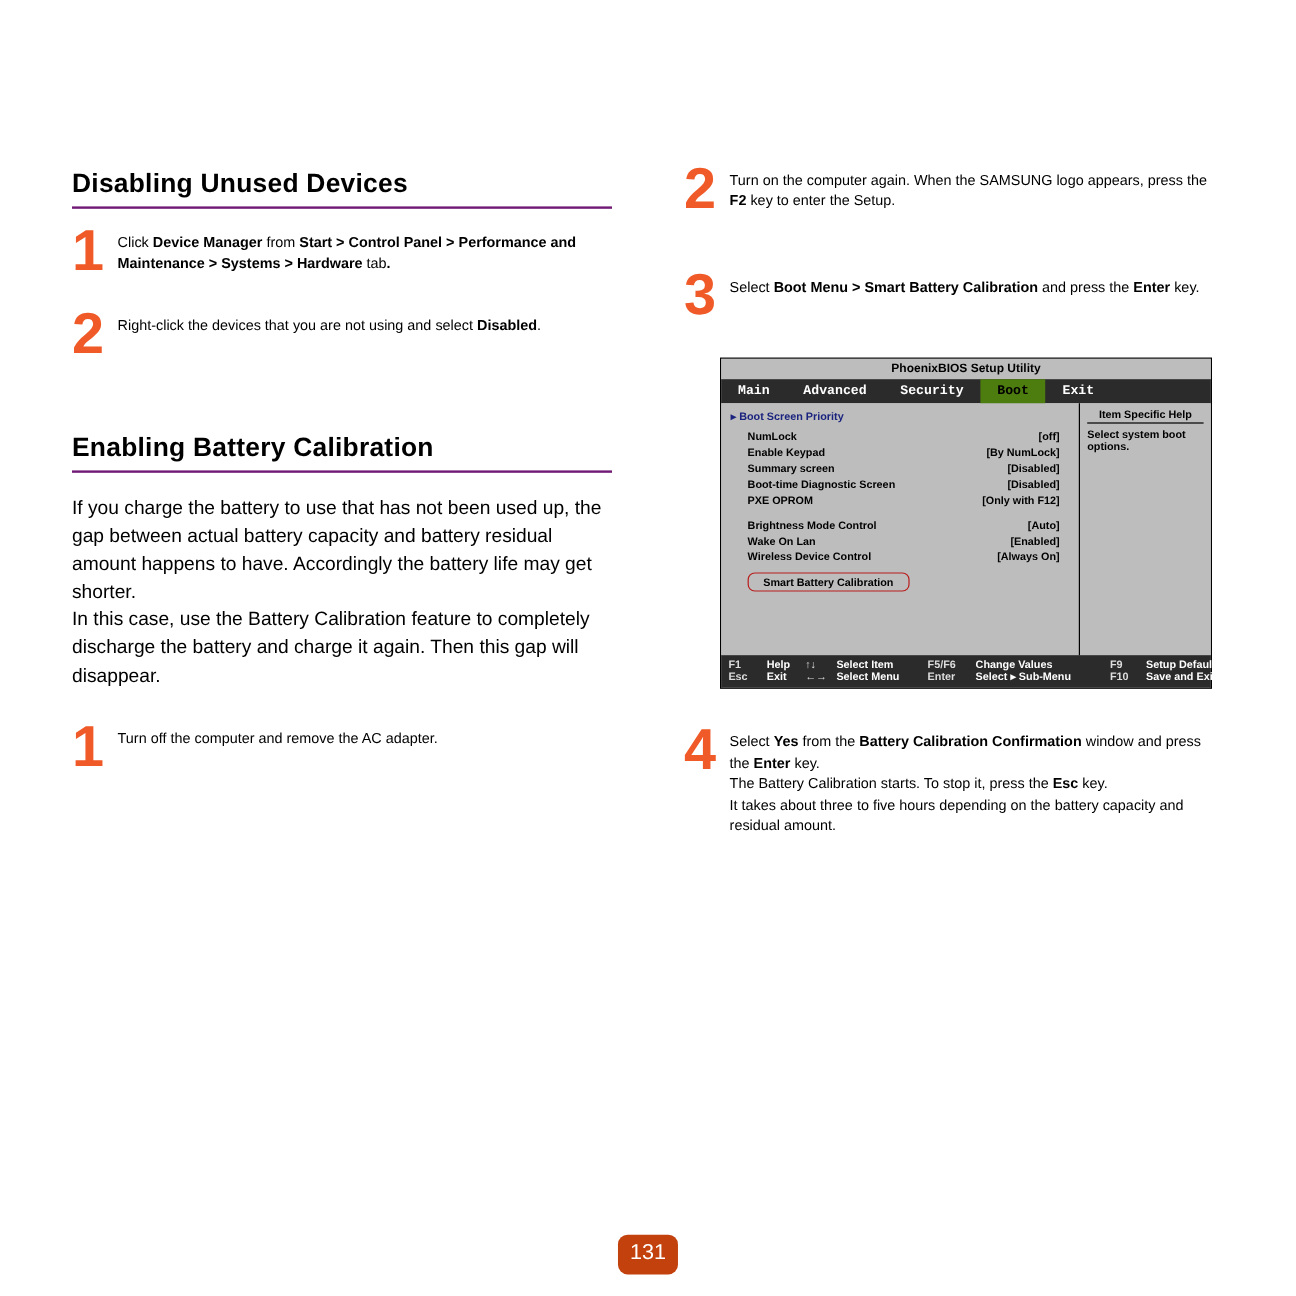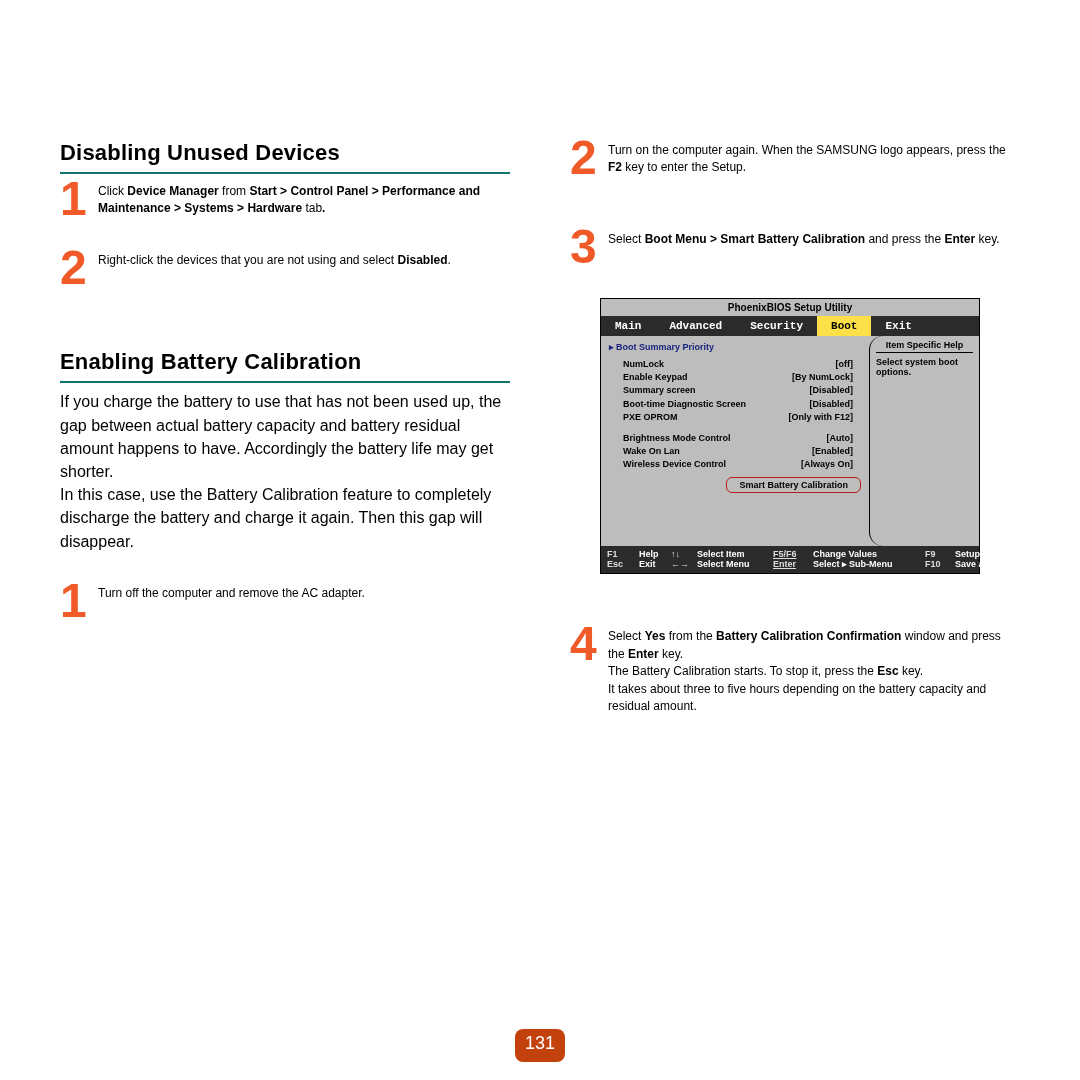--- a/index.html
+++ b/index.html
@@ -14,22 +14,22 @@
   }
   .columns {
     display: flex;
     gap: 60px;
   }
   .col { flex: 1; }
   h2 {
     font-size: 22px;
     font-weight: bold;
     padding-bottom: 6px;
-    border-bottom: 2px solid #0f766e;
-    margin-bottom: 7px;
+    border-bottom: 2px solid #701a75;
+    margin-bottom: 18px;
     letter-spacing: 0.2px;
   }
   .intro { font-size: 16px; line-height: 1.45; margin-bottom: 30px; }
   .step { display: flex; align-items: flex-start; gap: 10px; margin-bottom: 30px; }
   .step-num {
     font-size: 48px;
     font-weight: bold;
     color: #f05a28;
     line-height: 0.9;
     min-width: 28px;
@@ -39,22 +39,22 @@
   .step-text b { font-weight: bold; }
   .sect2 { margin-top: 60px; }
   .right .step { margin-bottom: 30px; }
 
   
   .bios {
     border: 1px solid #000;
     font-family: "Trebuchet MS", Arial, sans-serif;
     font-size: 10px;
     color: #000;
-    margin: 10px 0 52px 30px;
-    width: 380px;
+    margin: 10px 0 34px 30px;
+    width: 410px;
     background: #bdbdbd;
   }
   .bios-title {
     background: #bdbdbd;
     text-align: center;
     font-weight: bold;
     font-size: 10px;
     padding: 3px 0;
   }
   .bios-menu {
@@ -62,21 +62,21 @@
     display: flex;
   }
   .bios-menu span {
     color: #fff;
     font-weight: bold;
     font-size: 11px;
     padding: 4px 14px;
     font-family: Liberation Mono, monospace;
   }
   .bios-menu span.active {
-    background: #fde047;
+    background: #4d7c0f;
     color: #000;
   }
   .bios-body {
     display: flex;
     background: #bdbdbd;
     min-height: 210px;
   }
   .bios-left { flex: 1; padding: 6px 8px; font-weight: bold; font-size: 9px; color:#000; }
   .bios-left .bdev { color: #1a237e; font-size: 9px; margin-bottom: 6px; }
   .bios-left .row { display:flex; justify-content:space-between; padding-right:8px; line-height:1.45; }
@@ -87,21 +87,20 @@
     padding: 2px 12px;
     display: inline-block;
     margin-top: 6px;
     color:#000;
   }
   .bios-right {
     width: 110px;
     border-left: 1px solid #000;
     padding: 4px 6px;
     font-size: 9px;
-    border-radius: 14px;
   }
   .bios-right .hdr {
     font-weight: bold;
     text-align: center;
     border-bottom: 1px solid #000;
     padding-bottom: 2px;
     margin-bottom: 4px;
     font-size:9px;
   }
   .bios-foot {
@@ -109,21 +108,21 @@
     color:#fff;
     font-size:9px;
     padding:3px 6px 4px 6px;
     font-weight:bold;
   }
   .bios-foot .frow { display:flex; gap:4px; }
   .bios-foot .fcell { flex:0 0 auto; white-space:nowrap; }
   .bios-foot .fcell.k { color:#ddd; width:28px; }
   .bios-foot .fcell.a { width:22px; color:#ddd; }
   .bios-foot .fcell.l { width:72px; }
-  .bios-foot .fcell.k2 { width:36px; color:#ddd;text-decoration:underline; }
+  .bios-foot .fcell.k2 { width:36px; color:#ddd; }
   .bios-foot .fcell.l2 { width:108px; }
   .bios-foot .fcell.k3 { width:26px; color:#ddd; }
 
   .page-num {
     position: absolute;
     bottom: 18px;
     left: 50%;
     transform: translateX(-50%);
     background: #c2410c;
     color: #fff;
@@ -177,22 +176,22 @@
       <div class="bios-title">PhoenixBIOS Setup Utility</div>
       <div class="bios-menu">
         <span>Main</span>
         <span>Advanced</span>
         <span>Security</span>
         <span class="active">Boot</span>
         <span>Exit</span>
       </div>
       <div class="bios-body">
         <div class="bios-left">
-          <div class="bdev">▸ Boot Summary Priority</div>
-          <div style="padding-left:14px;text-align:right;">
+          <div class="bdev">▸ Boot Screen Priority</div>
+          <div style="padding-left:14px;">
             <div class="row">
                 <span>NumLock</span>
                 <span>[off]</span>
               </div>
             <div class="row">
                 <span>Enable Keypad</span>
                 <span>[By NumLock]</span>
               </div>
             <div class="row">
                 <span>Summary screen</span>

